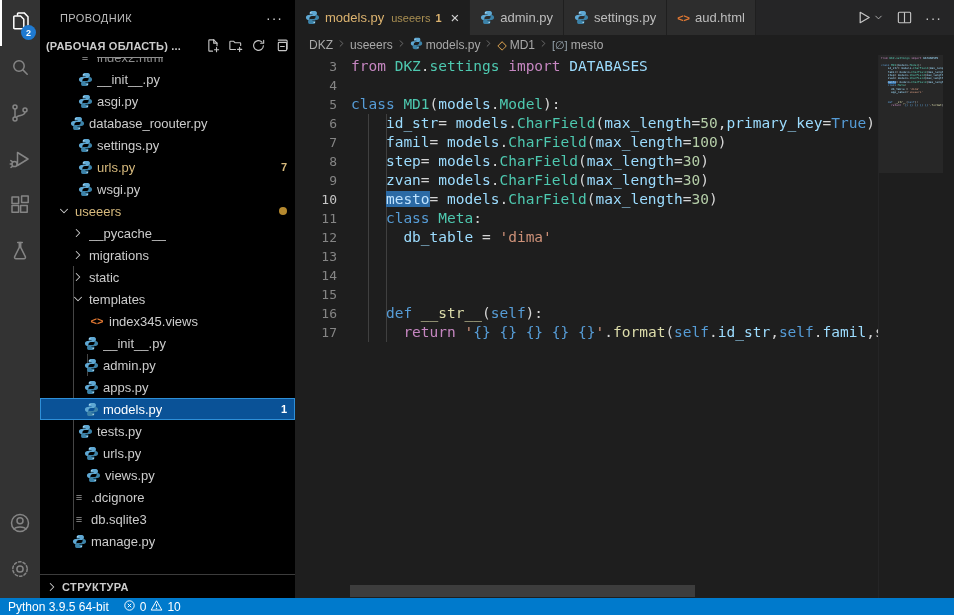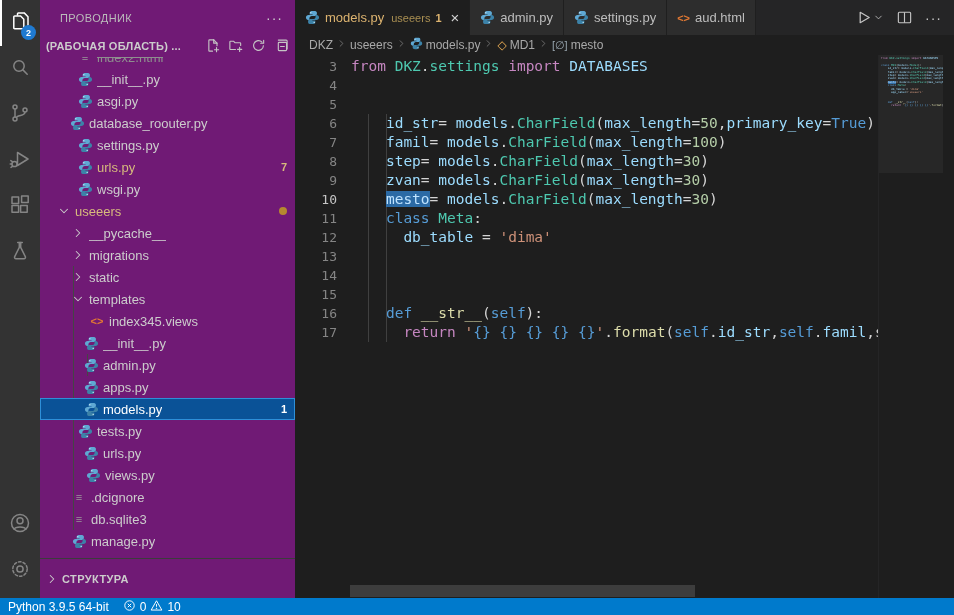--- a/index.html
+++ b/index.html
@@ -14,21 +14,21 @@
   .ab-group { display:flex; flex-direction:column; }
   .ab-item { width:40px; height:46px; display:flex; align-items:center; justify-content:center;
              color:#858585; position:relative; cursor:pointer; }
   .ab-item.active { color:#ffffff; border-left:2px solid #ffffff; }
   .ab-item svg { width:24px; height:24px; }
   .ab-badge { position:absolute; right:4px; bottom:6px; background:#1f7ad1; color:#fff;
               font-size:9px; width:15px; height:15px; border-radius:50%; display:flex;
               align-items:center; justify-content:center; font-weight:bold; }
 
   
-  .sidebar { width:255px; background:#701a75; display:flex; flex-direction:column;
+  .sidebar { width:255px; background:#000000; display:flex; flex-direction:column;
              color:#cccccc; min-height:0; }
   .sb-header { height:35px; display:flex; align-items:center; padding:0 12px 0 20px;
                font-size:11px; letter-spacing:.4px; color:#bbbbbb; flex:none; }
   .sb-header .spacer { flex:1; }
   .sb-ellipsis { color:#cccccc; font-size:14px; letter-spacing:1px; cursor:pointer; }
   .sb-section { height:22px; display:flex; align-items:center; gap:2px; padding:0 6px 0 4px;
                 font-size:11px; font-weight:bold; color:#cccccc; flex:none; }
   .sb-section .label { letter-spacing:.2px; white-space:nowrap; overflow:hidden; flex:1; }
   .sb-actions { display:flex; gap:8px; align-items:center; }
   .sb-actions .icon svg { width:15px; height:15px; color:#c5c5c5; }
@@ -43,21 +43,21 @@
   .row .ficon .glyph { font-size:11px; font-weight:bold; }
   .row .flabel { margin-left:3px; overflow:hidden; text-overflow:ellipsis;text-align:center; }
   .row .rspace { flex:1; }
   .row.modified .flabel { color:#d7ba7d; }
   .row.strike .flabel { text-decoration:line-through; color:#8e8e8e; }
   .row.clipped { margin-top:-11px; }
   .row.selected { background:#0a5297; outline:1px solid #2e8fd8; outline-offset:-1px; color:#ffffff; }
   .fbadge { font-size:11px; font-weight:bold; color:#d7ba7d; }
   .row.selected .fbadge { color:#ffffff; }
   .fdot { width:8px; height:8px; border-radius:50%; background:#b5892f; }
-  .sb-bottom { height:40px; border-top:1px solid #3c3c3c; display:flex; align-items:center;
+  .sb-bottom { height:24px; border-top:1px solid #3c3c3c; display:flex; align-items:center;
                font-size:11px; font-weight:bold; letter-spacing:.4px; color:#cccccc;
                padding-left:4px; flex:none; gap:2px; }
   .sb-bottom .twisty { width:16px; display:flex; justify-content:center; }
   .sb-bottom svg { width:14px; height:14px; }
 
   
   .editor { flex:1; display:flex; flex-direction:column; min-width:0; position:relative; }
   .tabstrip { height:35px; background:#252526; display:flex; flex:none; align-items:stretch; }
   .tab { display:flex; align-items:center; gap:5px; padding:0 10px; background:#2d2d2d;
          border-right:1px solid #1f1f1f; font-size:13px; color:#bdbdbd; cursor:pointer; }
@@ -580,21 +580,21 @@
             <span class="glyph-field">[∅]</span>
             <span>mesto</span>
           </span>
         </div>
       <div class="code-area">
         <div class="code-guide" style="left:73px; top:59px; height:228px;"></div>
         <div class="code-guide" style="left:91px; top:59px; height:228px;"></div>
         <div class="code-lines" id="code-lines">
             <div class="line"><span class="ln">3</span><span class="lc"><span class="tk-k">from </span><span class="tk-t">DKZ</span><span class="tk-w">.</span><span class="tk-t">settings</span><span class="tk-k"> import </span><span class="tk-v">DATABASES</span></span></div>
             <div class="line"><span class="ln">4</span><span class="lc"></span></div>
-            <div class="line"><span class="ln">5</span></div>
+            <div class="line"><span class="ln">5</span><span class="lc"><span class="tk-b">class </span><span class="tk-t">MD1</span><span class="tk-w">(</span><span class="tk-v">models</span><span class="tk-w">.</span><span class="tk-t">Model</span><span class="tk-w">):</span></span></div>
             <div class="line"><span class="ln">6</span><span class="lc"><span class="tk-w">    </span><span class="tk-v">id_str</span><span class="tk-w">= </span><span class="tk-v">models</span><span class="tk-w">.</span><span class="tk-t">CharField</span><span class="tk-w">(</span><span class="tk-v">max_length</span><span class="tk-w">=</span><span class="tk-n">50</span><span class="tk-w">,</span><span class="tk-v">primary_key</span><span class="tk-w">=</span><span class="tk-b">True</span><span class="tk-w">)</span></span></div>
             <div class="line"><span class="ln">7</span><span class="lc"><span class="tk-w">    </span><span class="tk-v">famil</span><span class="tk-w">= </span><span class="tk-v">models</span><span class="tk-w">.</span><span class="tk-t">CharField</span><span class="tk-w">(</span><span class="tk-v">max_length</span><span class="tk-w">=</span><span class="tk-n">100</span><span class="tk-w">)</span></span></div>
             <div class="line"><span class="ln">8</span><span class="lc"><span class="tk-w">    </span><span class="tk-v">step</span><span class="tk-w">= </span><span class="tk-v">models</span><span class="tk-w">.</span><span class="tk-t">CharField</span><span class="tk-w">(</span><span class="tk-v">max_length</span><span class="tk-w">=</span><span class="tk-n">30</span><span class="tk-w">)</span></span></div>
             <div class="line"><span class="ln">9</span><span class="lc"><span class="tk-w">    </span><span class="tk-v">zvan</span><span class="tk-w">= </span><span class="tk-v">models</span><span class="tk-w">.</span><span class="tk-t">CharField</span><span class="tk-w">(</span><span class="tk-v">max_length</span><span class="tk-w">=</span><span class="tk-n">30</span><span class="tk-w">)</span></span></div>
             <div class="line"><span class="ln current">10</span><span class="lc"><span class="tk-w">    </span><span class="tk-sel">mesto</span><span class="tk-w">= </span><span class="tk-v">models</span><span class="tk-w">.</span><span class="tk-t">CharField</span><span class="tk-w">(</span><span class="tk-v">max_length</span><span class="tk-w">=</span><span class="tk-n">30</span><span class="tk-w">)</span></span></div>
             <div class="line"><span class="ln">11</span><span class="lc"><span class="tk-w">    </span><span class="tk-b">class </span><span class="tk-t">Meta</span><span class="tk-w">:</span></span></div>
             <div class="line"><span class="ln">12</span><span class="lc"><span class="tk-w">      </span><span class="tk-v">db_table</span><span class="tk-w"> = </span><span class="tk-s">'dima'</span></span></div>
             <div class="line"><span class="ln">13</span></div>
             <div class="line"><span class="ln">14</span><span class="lc"></span></div>
             <div class="line"><span class="ln">15</span><span class="lc"></span></div>

